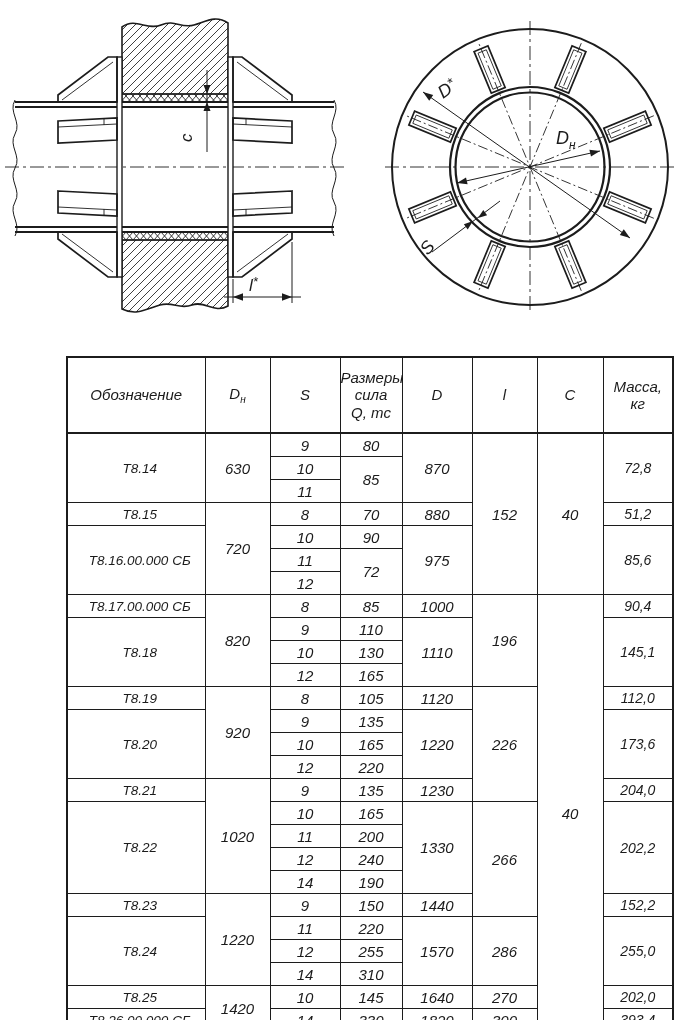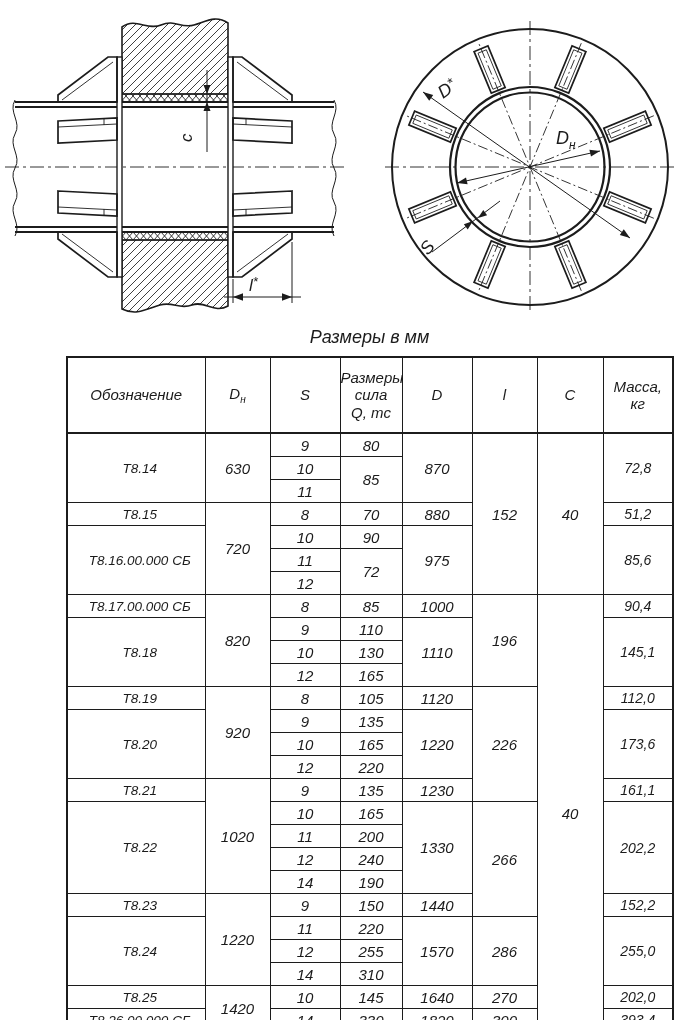--- a/index.html
+++ b/index.html
@@ -169,21 +169,20 @@
 
     <g stroke-width="1">
       <line x1="432" y1="252" x2="500" y2="201"></line>
       <polygon points="473,221 467.7,229.4 463.9,224.2" fill="#1c1c1c" stroke="none"></polygon>
       <polygon points="478,218 487.1,215.2 483.3,210" fill="#1c1c1c" stroke="none"></polygon>
     </g>
     <text x="428" y="256" font-size="18" font-style="italic" stroke="none" transform="rotate(-50 428 256)">S</text>
   </g>
 </svg>
 
-<div class="caption">Размеры в мм</div>
 
 <table class="dims">
   <colgroup>
     <col style="width:138px">
         <col style="width:65px">
         <col style="width:70px">
         <col style="width:62px">
     <col style="width:70px">
         <col style="width:65px">
         <col style="width:66px">
@@ -292,21 +291,21 @@
         <tr>
           <td>12</td>
           <td>220</td>
         </tr>
         <tr>
           <td class="des">Т8.21</td>
           <td rowspan="5">1020</td>
           <td>9</td>
           <td>135</td>
           <td>1230</td>
-          <td class="mass">161,1</td>
+          <td class="mass">204,0</td>
         </tr>
         <tr>
           <td rowspan="4" class="des">Т8.22</td>
           <td>10</td>
           <td>165</td>
           <td rowspan="4">1330</td>
           <td rowspan="5">266</td>
           <td rowspan="4" class="mass">202,2</td>
         </tr>
         <tr>

